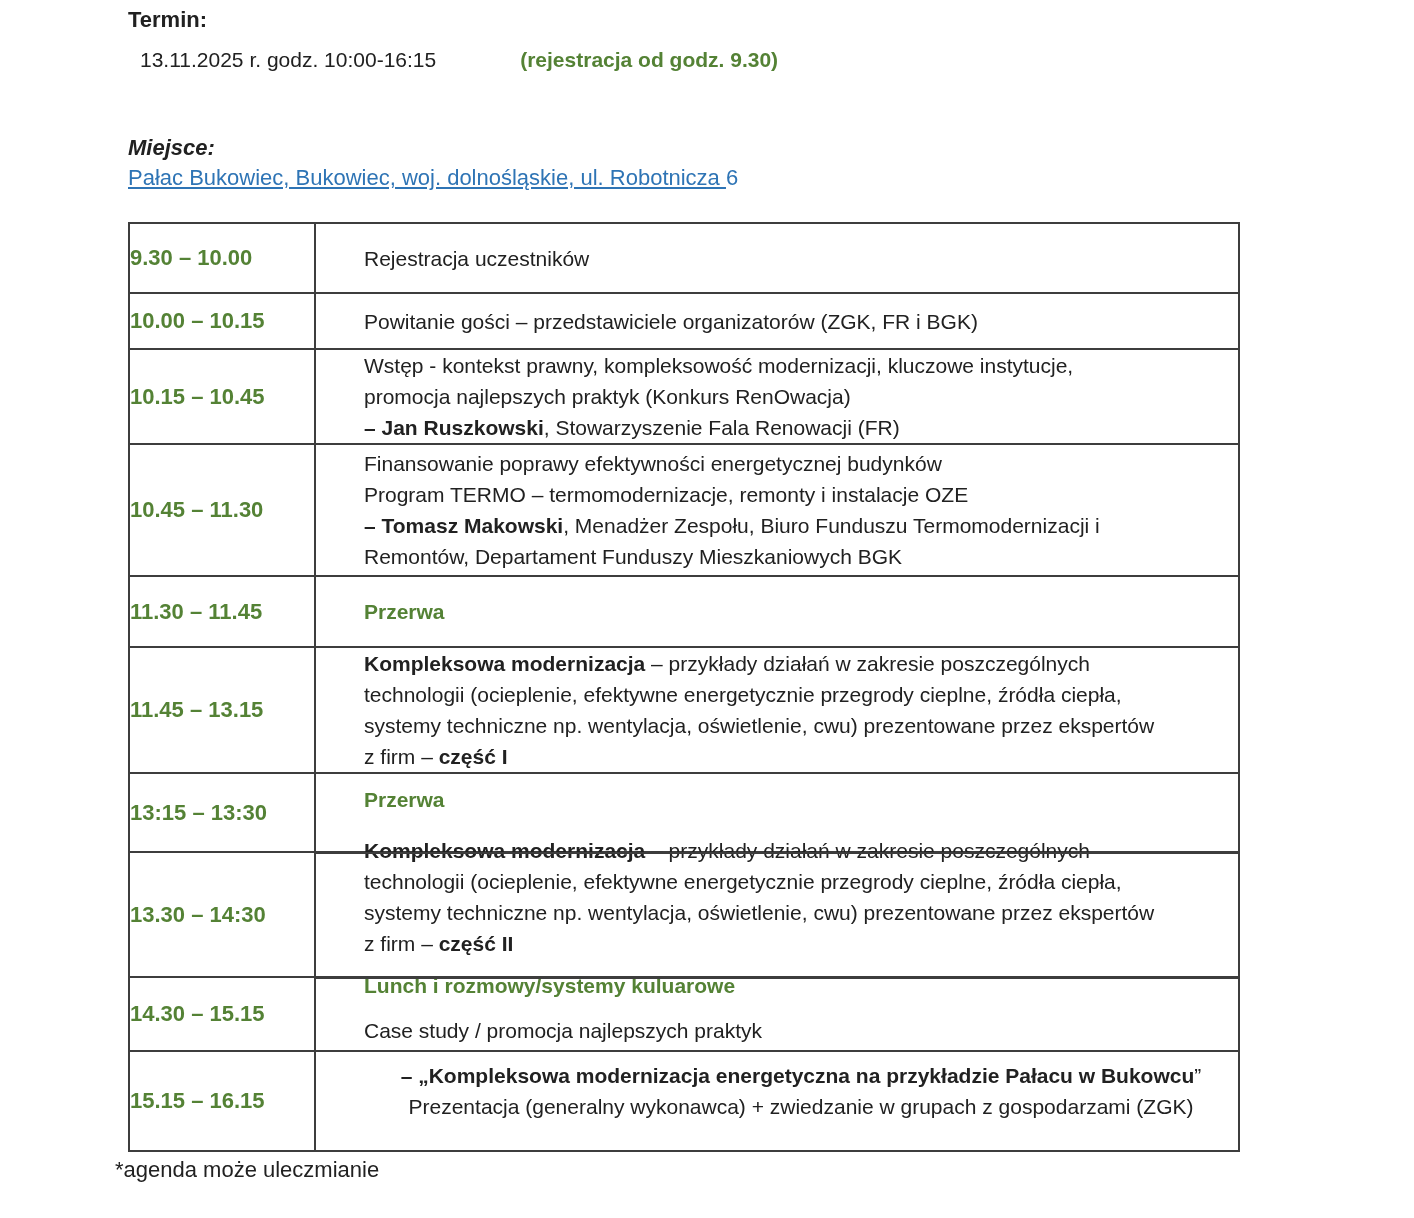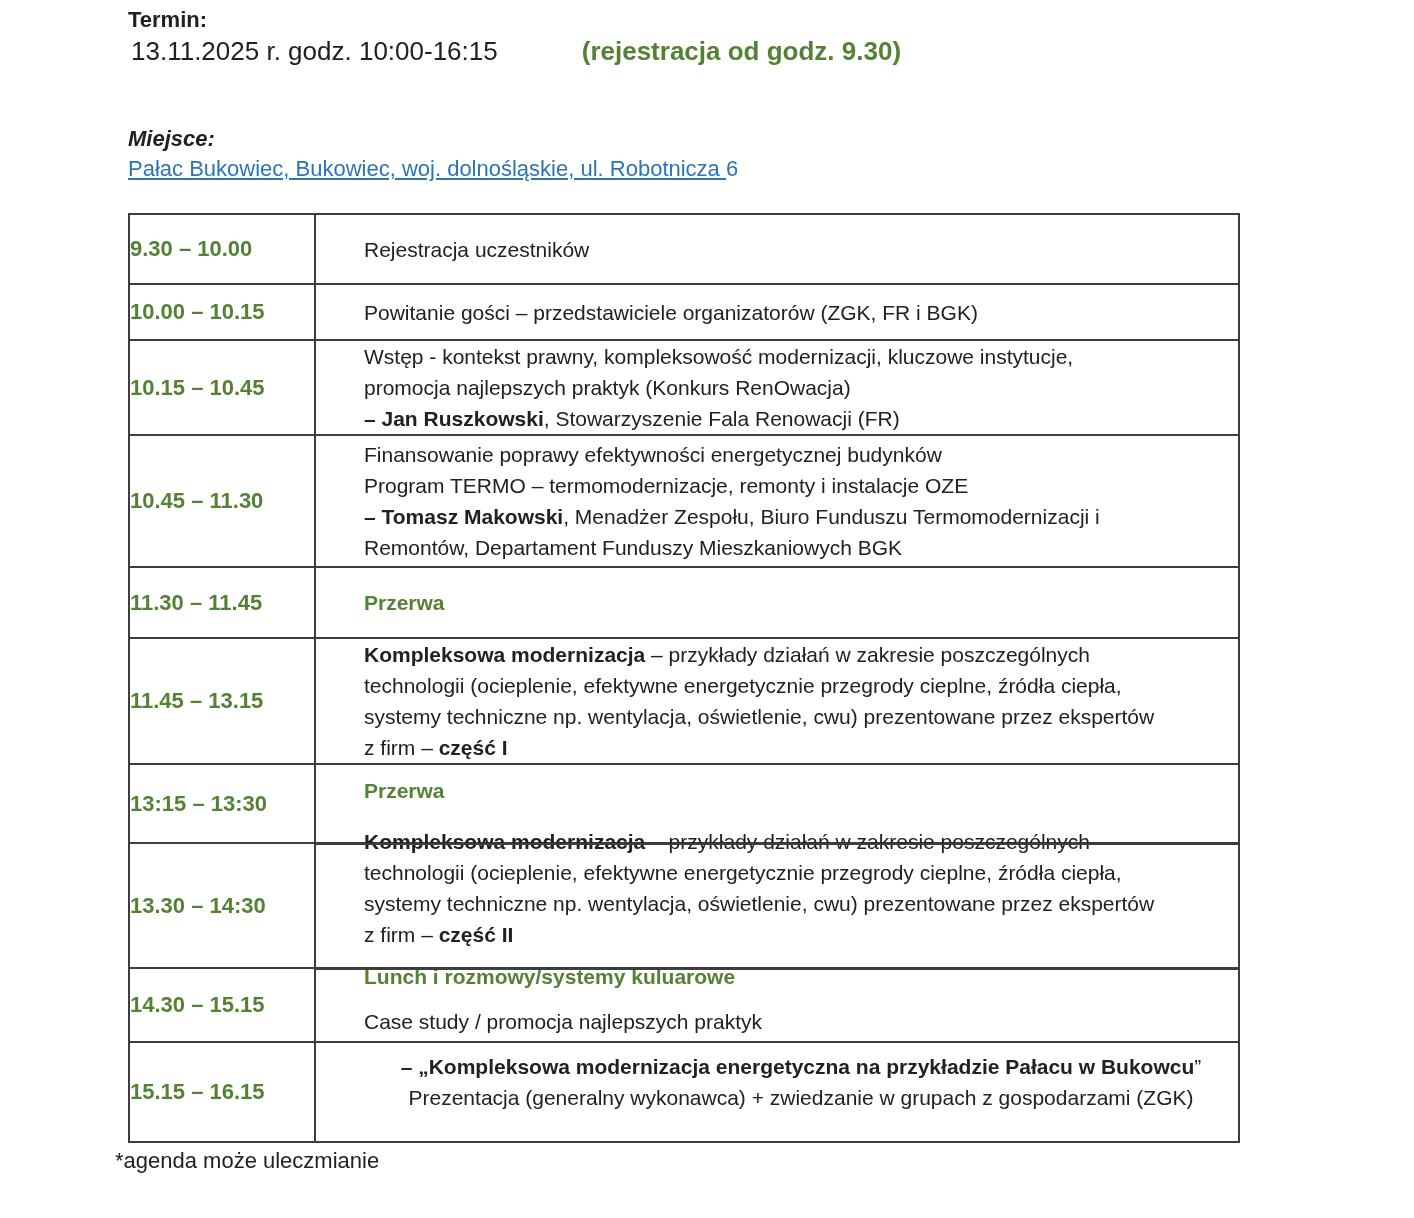--- a/index.html
+++ b/index.html
@@ -16,21 +16,21 @@
     position: relative;
     width: 1414px;
     height: 1218px;
     padding: 6px 0 0 128px;
     box-sizing: border-box;
   }
   .hline { font-size: 22px; line-height: 28px; margin: 0; }
   .b { font-weight: bold; }
   .green { color: #548235; }
   .h-termin { margin: 0; }
-  .date-row { font-size: 26px; line-height: 28px; margin: 3px; }
+  .date-row { font-size: 21px; line-height: 28px; margin: 12px; }
   .date-row .note { margin-left: 84px; }
   .h-miejsce { margin-top: 60px; font-style: italic; }
   .loc-line { font-size: 22px; line-height: 28px; margin: 2px 0 0 0; }
   .loc-line a { color: #2E74B5; text-decoration: none; cursor: pointer; }
   .loc-line a .u { text-decoration: underline; text-decoration-color: #2E74B5; }
   .program-title { font-size: 23px; line-height: 30px; margin: 4px 0 0 0; }
 
   table.program-table {
     border-collapse: collapse;
     table-layout: fixed;

